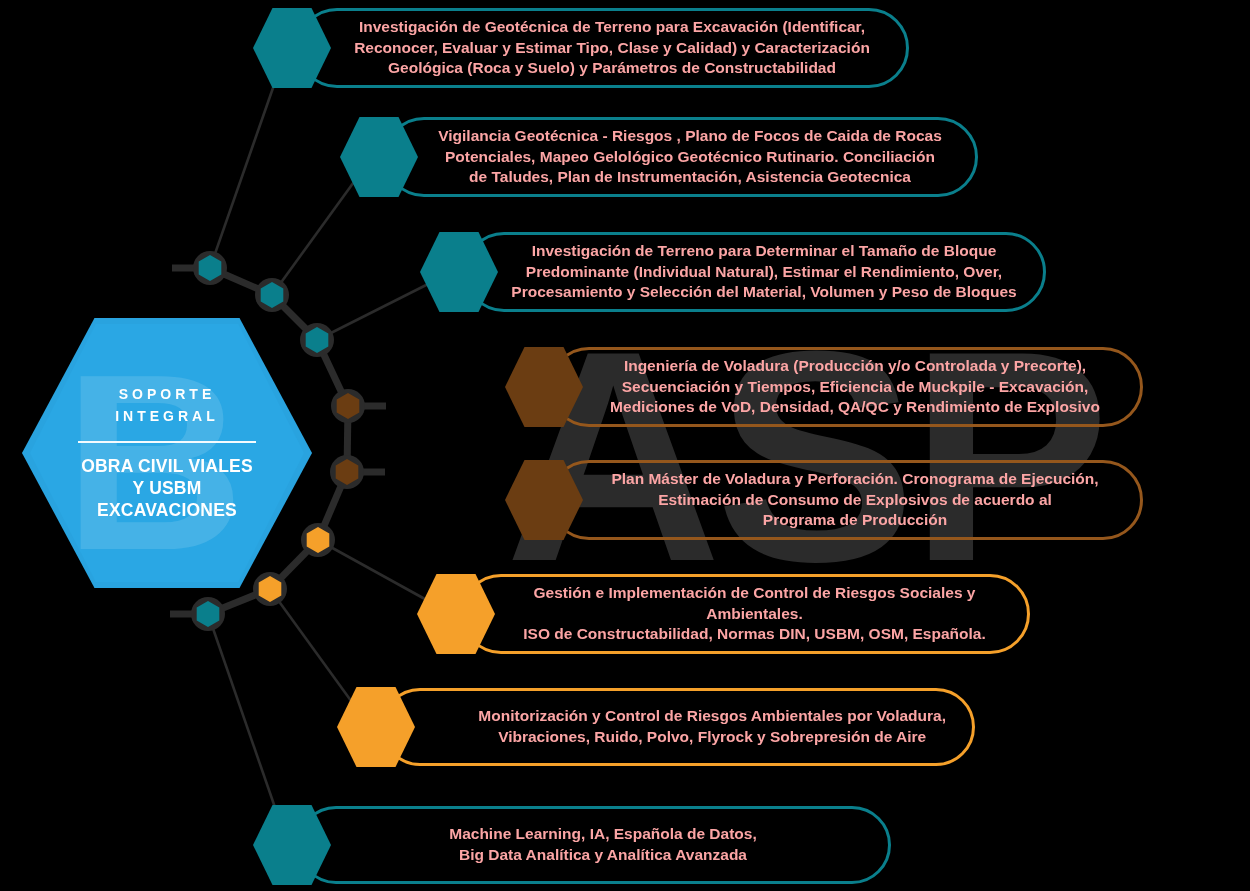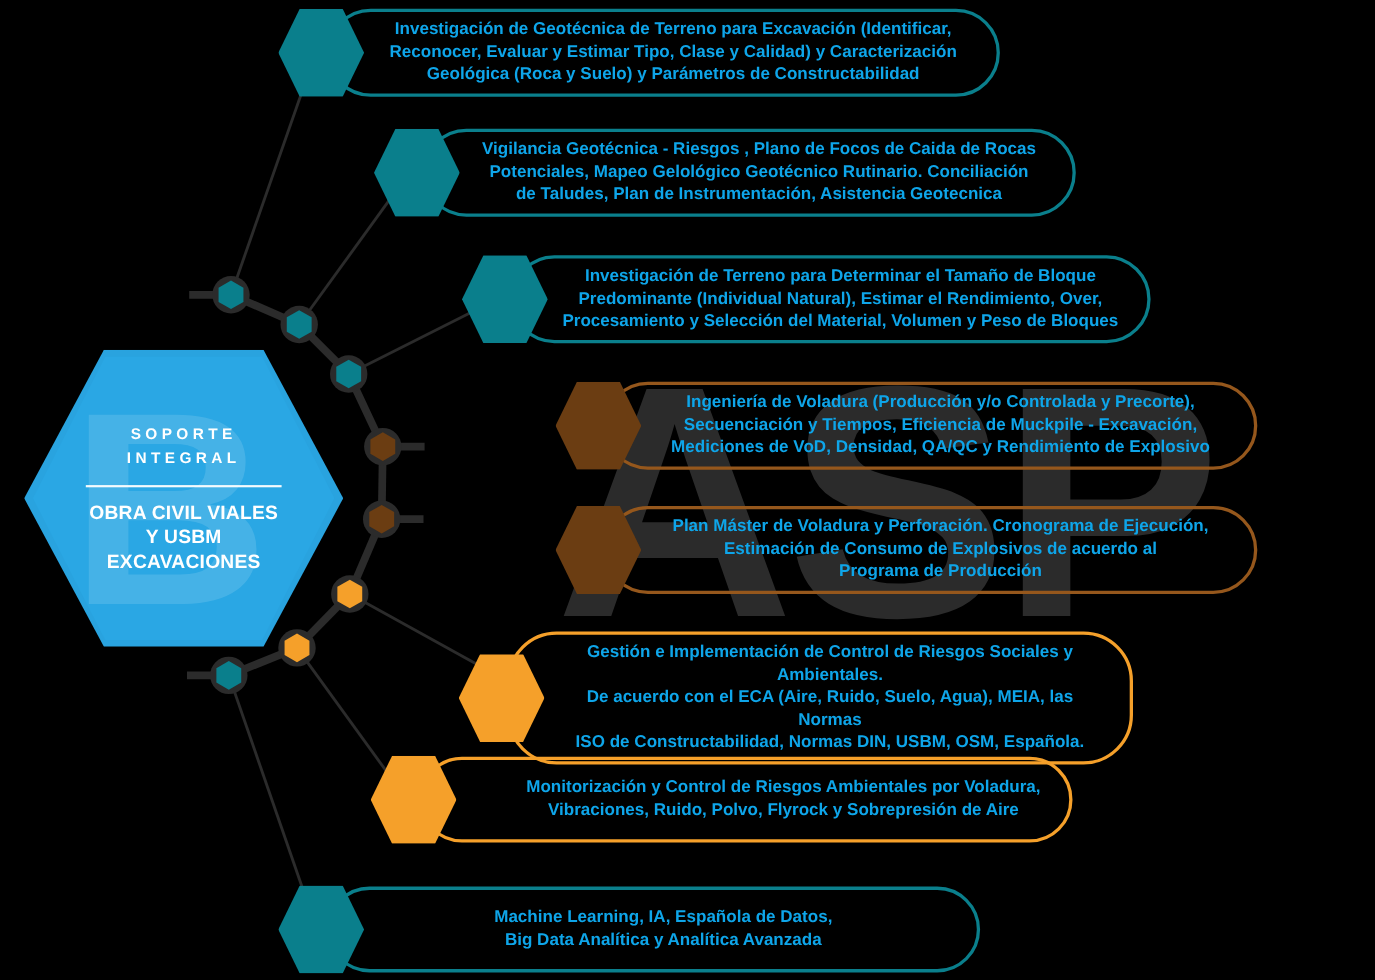--- a/index.html
+++ b/index.html
@@ -35,21 +35,21 @@
   #links{position:absolute;left:0;top:0;width:1250px;height:891px;}
 
   
   .row{position:absolute;display:flex;align-items:center;}
   .hexmark{width:78px;height:80px;flex:0 0 78px;
      clip-path:polygon(25% 0%,75% 0%,100% 50%,75% 100%,25% 100%,0% 50%);
      position:relative;z-index:3;}
   .pill{position:relative;margin-left:-34px;border:3px solid #0a7f8c;border-radius:45px;
      min-height:78px;display:flex;align-items:center;justify-content:center;
      padding:6px 26px 6px 44px;box-sizing:border-box;z-index:2;}
-  .pill span{display:block;text-align:center;color:#0ea5e9;font-weight:700;
+  .pill span{display:block;text-align:center;color:#fca5a5;font-weight:700;
      font-size:15.5px;line-height:1.33;}
 
   .teal .hexmark{background:#0a7f8c;}
   .teal .pill{border-color:#0a7f8c;}
   .brown .hexmark{background:#6b3d12;}
   .brown .pill{border-color:#95571c;}
   .orange .hexmark{background:#F5A02A;}
   .orange .pill{border-color:#F5A02A;justify-content:flex-end;}
 
   
@@ -183,21 +183,20 @@
           <div>Estimación de Consumo de Explosivos de acuerdo al</div>
           <div>Programa de Producción</div>
         </span>
     </div>
   </div>
   <div class="row orange" id="row-5">
     <div class="hexmark"></div>
     <div class="pill">
       <span>
           <div>Gestión e Implementación de Control de Riesgos Sociales y Ambientales.</div>
-          <div>De acuerdo con el ECA (Aire, Ruido, Suelo, Agua), MEIA, las Normas</div>
           <div>ISO de Constructabilidad, Normas DIN, USBM, OSM, Española.</div>
         </span>
     </div>
   </div>
   <div class="row orange" id="row-6">
     <div class="hexmark"></div>
     <div class="pill">
       <span>
           <div>Monitorización y Control de Riesgos Ambientales por Voladura,</div>
           <div>Vibraciones,  Ruido, Polvo, Flyrock y  Sobrepresión de Aire</div>

